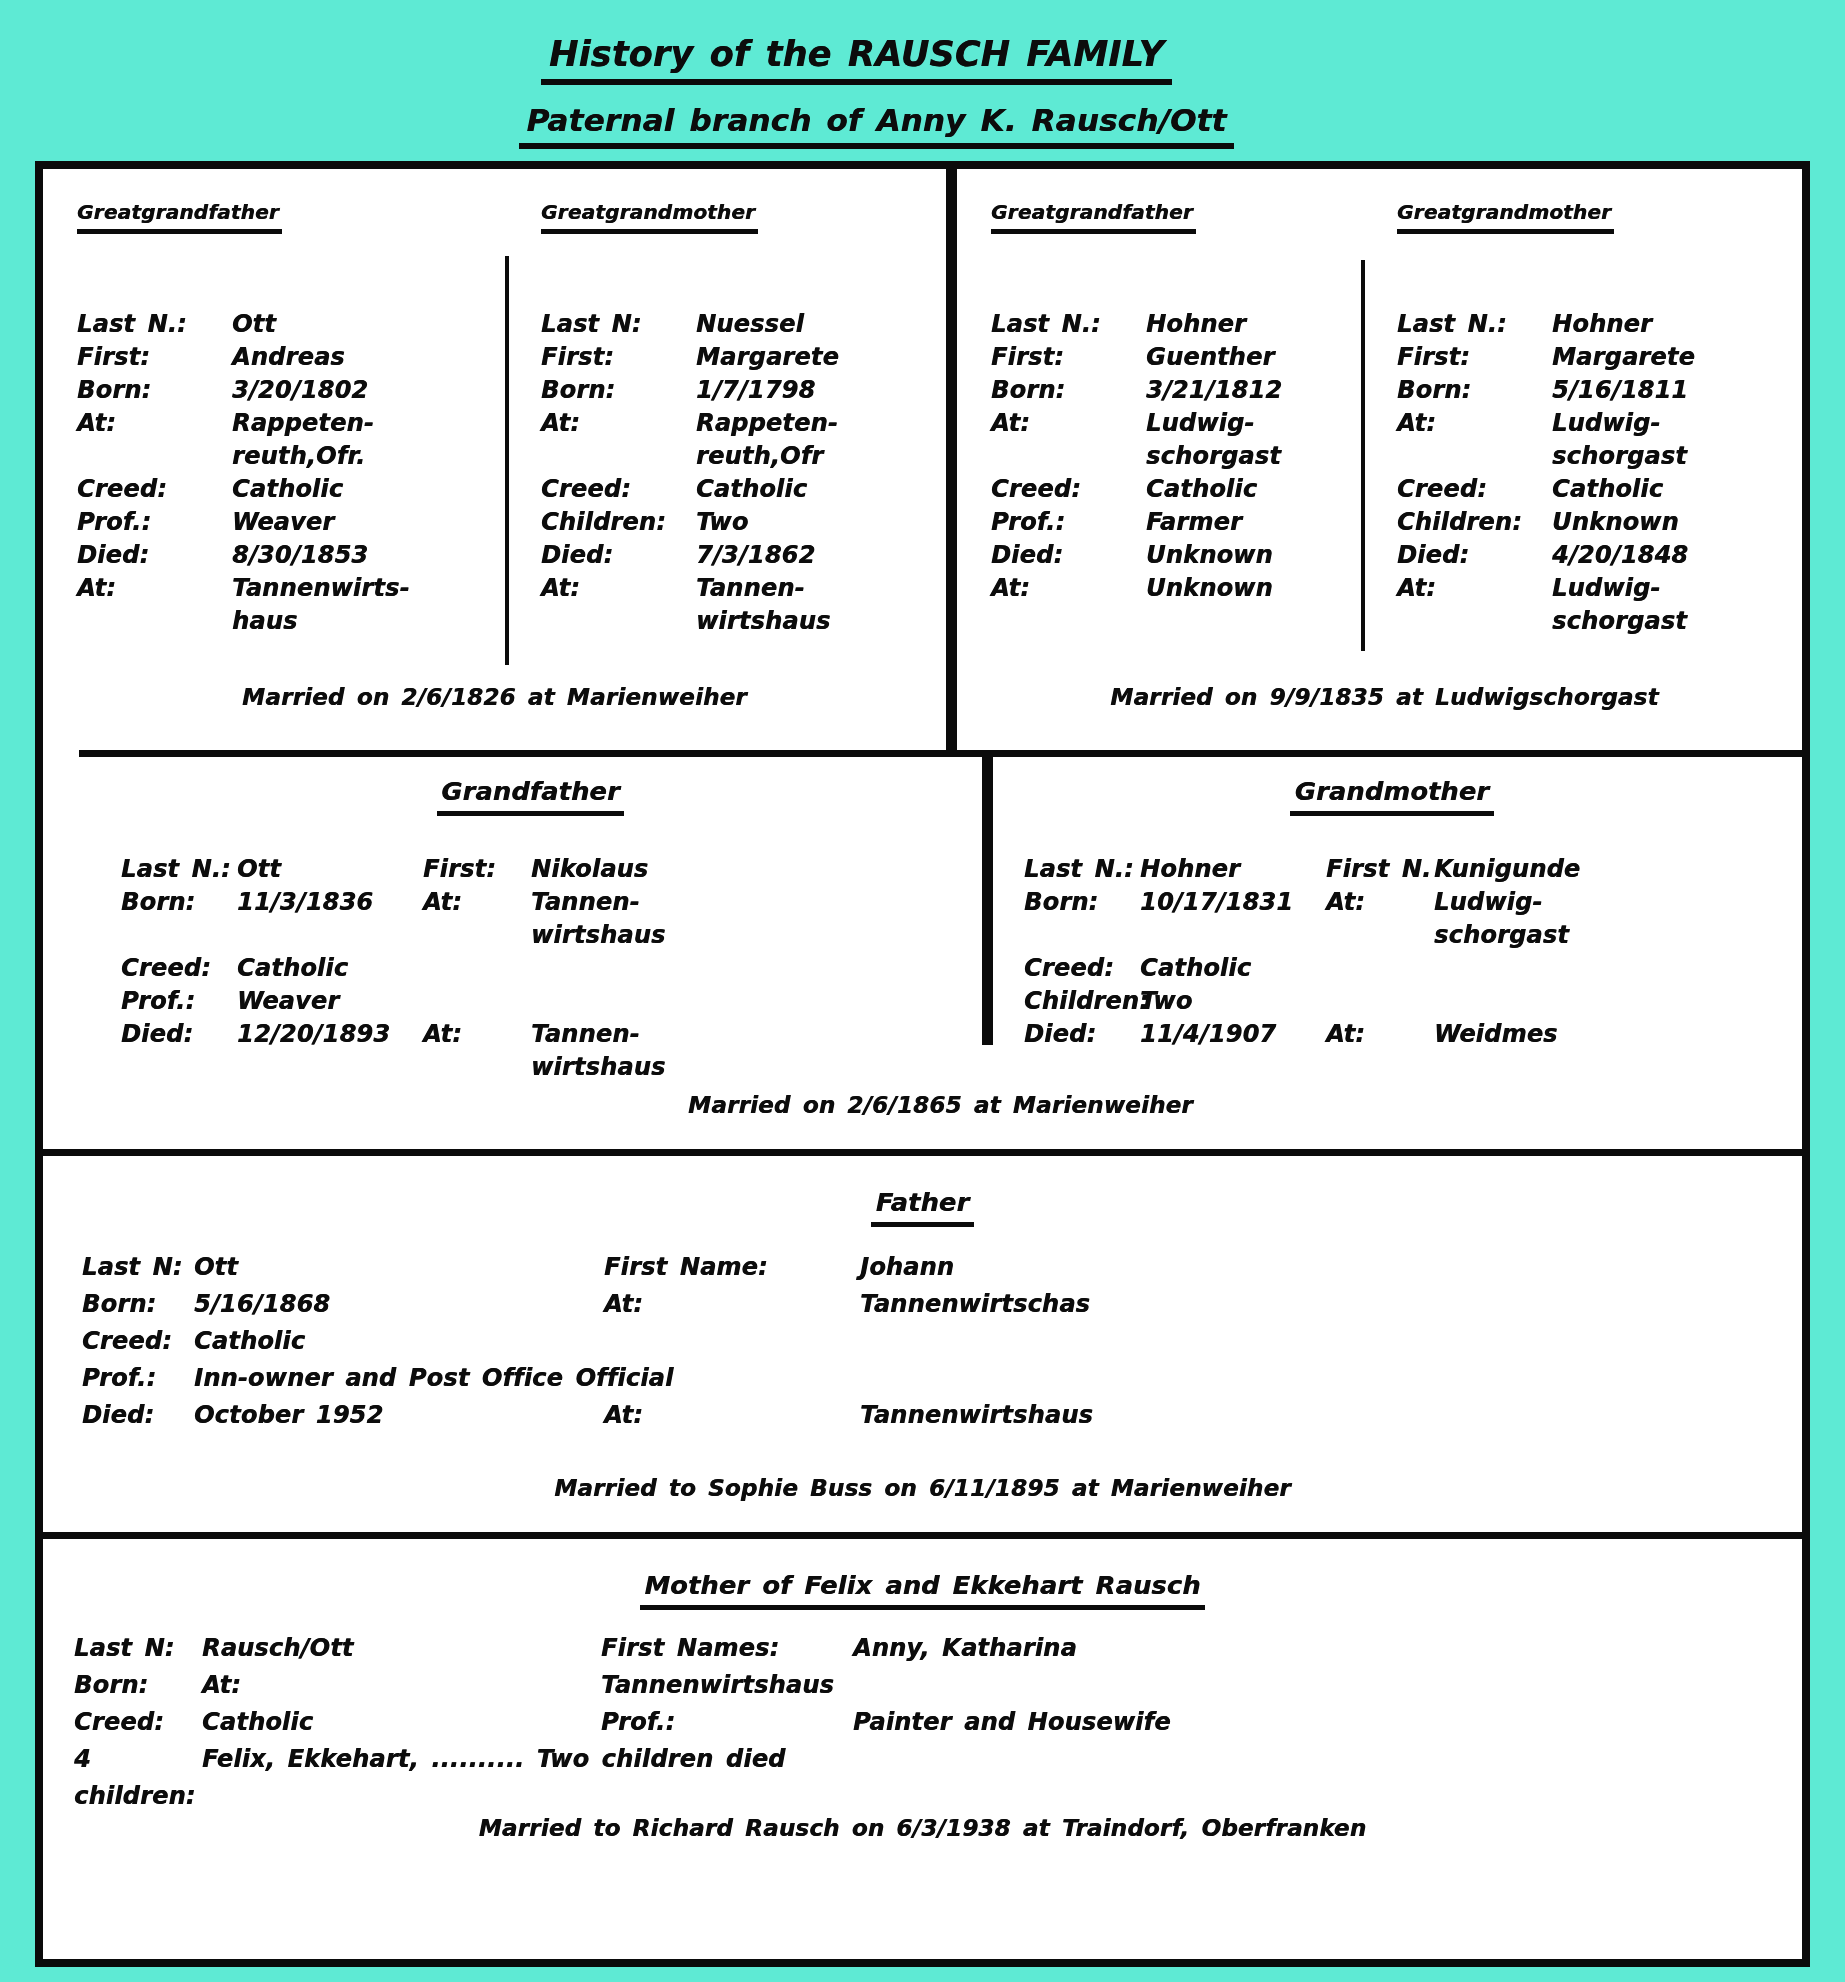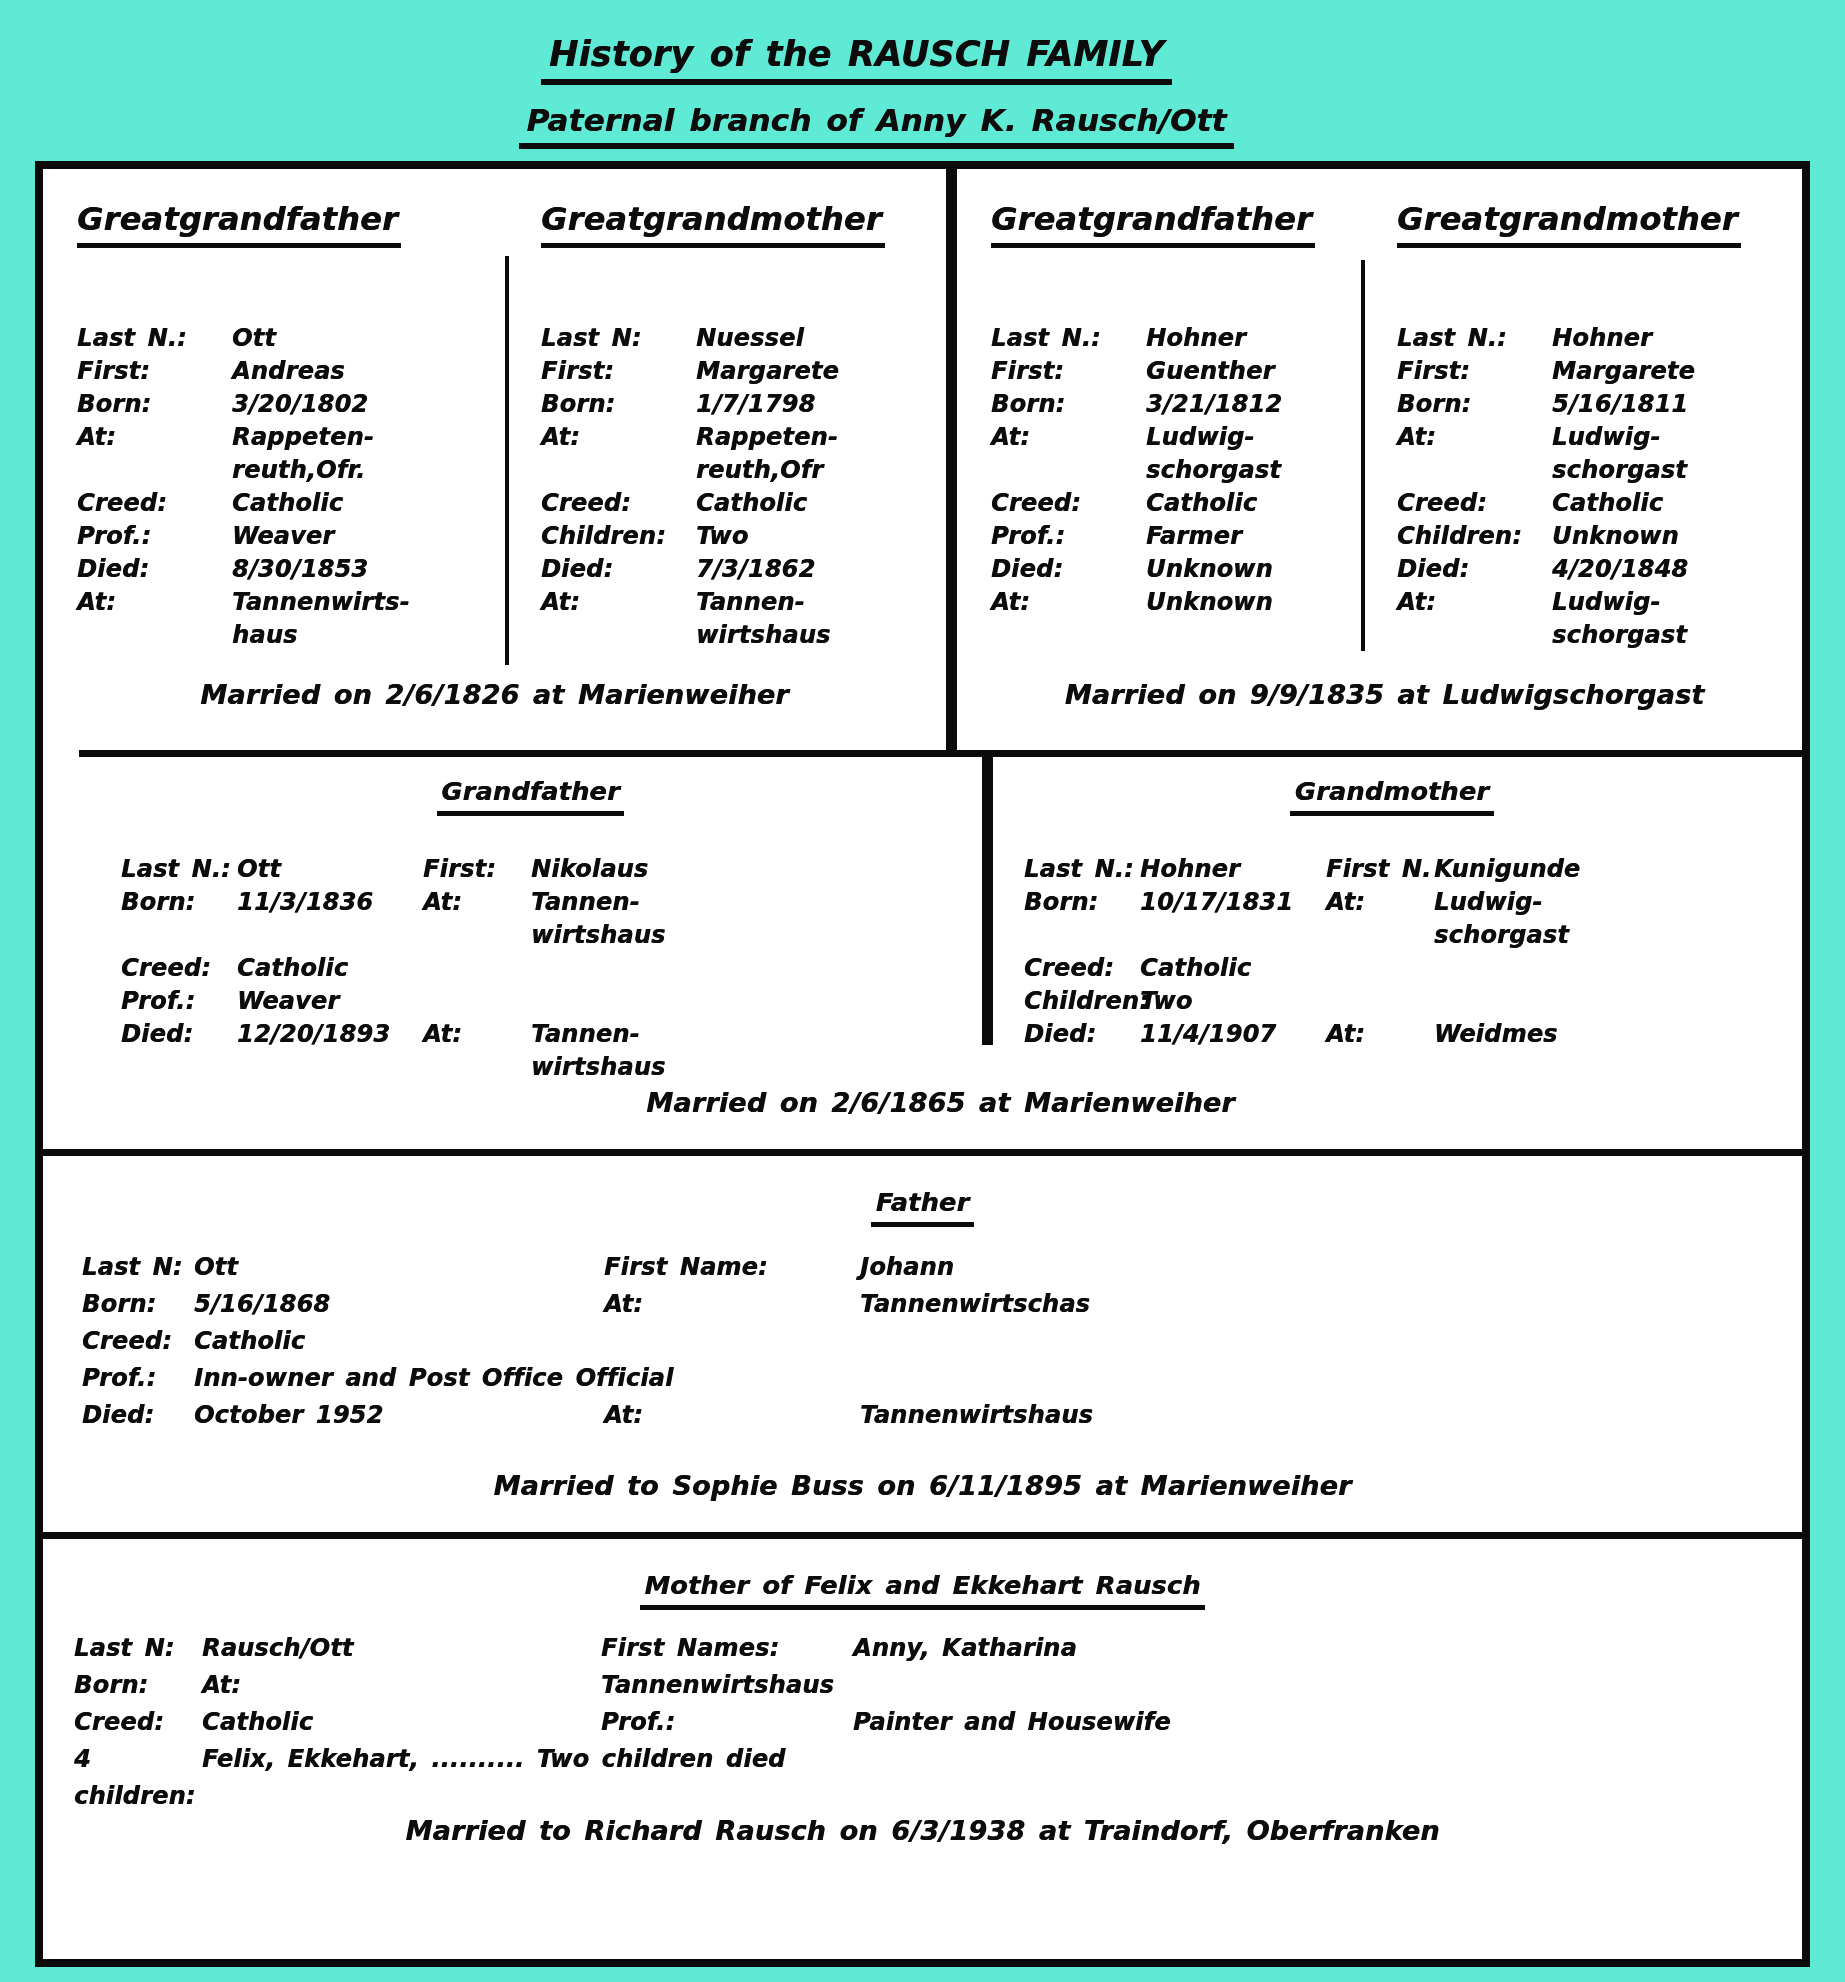--- a/index.html
+++ b/index.html
@@ -35,29 +35,29 @@
     display: flex; flex-direction: column;
     background: #fff;
   }
   .trow { position: relative; }
   .trow + .trow { border-top: 7px solid #0b0b0b; }
 
   
   .row-gg { height: 581px; display: grid; grid-template-columns: 464px 439px 11px 406px 438px; }
   .cdiv { background: #0b0b0b; height: 100%; }
   .q { padding: 31px 6.2px 0 34px; position: relative; }
-  .q-head { font-size: 32px; }
+  .q-head { font-size: 20px; }
   .q-head .hu { padding: 0 3.1px 4.6px 0; border-bottom-width: 5.4px; }
   .q-rows { margin-top: 74px; font-size: 24px; }
   .frow { display: grid; grid-template-columns: 155px 1fr; line-height: 33px; }
   .val { white-space: pre-line; }
   .vthin { position: absolute; top: 87px; width: 3.9px; height: 409px; background: #0b0b0b; }
   .vthin.v1 { left: 462px; }
   .vthin.v2 { left: 1318px; top: 91px; height: 391px; }
-  .mnote { font-size: 27px; }
+  .mnote { font-size: 23px; }
   .mnote-l { position: absolute; left: 0; width: 903px; bottom: 40px; text-align: center; }
   .mnote-r { position: absolute; left: 925px; width: 833px; bottom: 40px; text-align: center; }
 
   
   .row-gp { height: 399px; display: grid; grid-template-columns: 903px 1fr; margin-left: 36px; }
   .cdiv2 { position: absolute; left: 903px; top: 0; width: 11px; height: 288px; background: #0b0b0b; }
   .half { position: relative; padding: 0 11px; }
   .h-head { text-align: center; margin-top: 19.4px; font-size: 25.6px; }
   .h-head .hu { border-bottom-width: 5.4px; padding: 0 4.6px 4.6px 4.6px; }
   .g4rows { margin-top: 37px; padding-left: 31px; font-size: 24px; }

